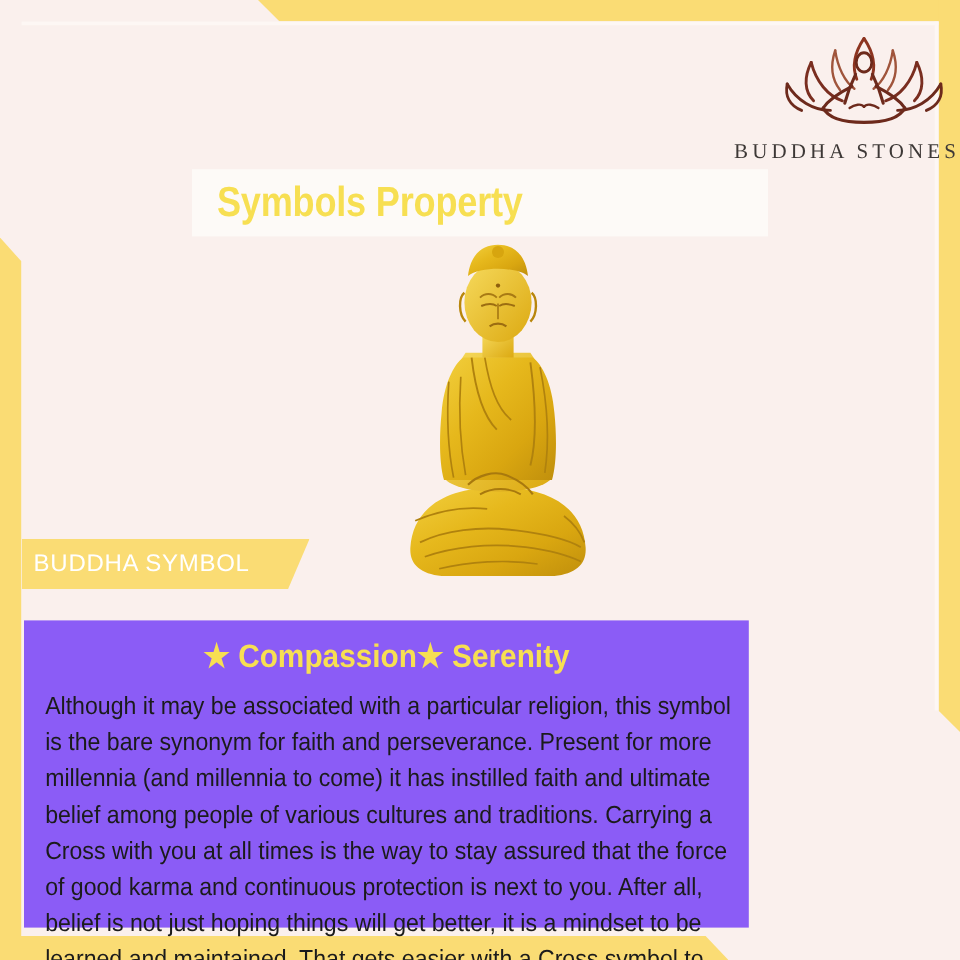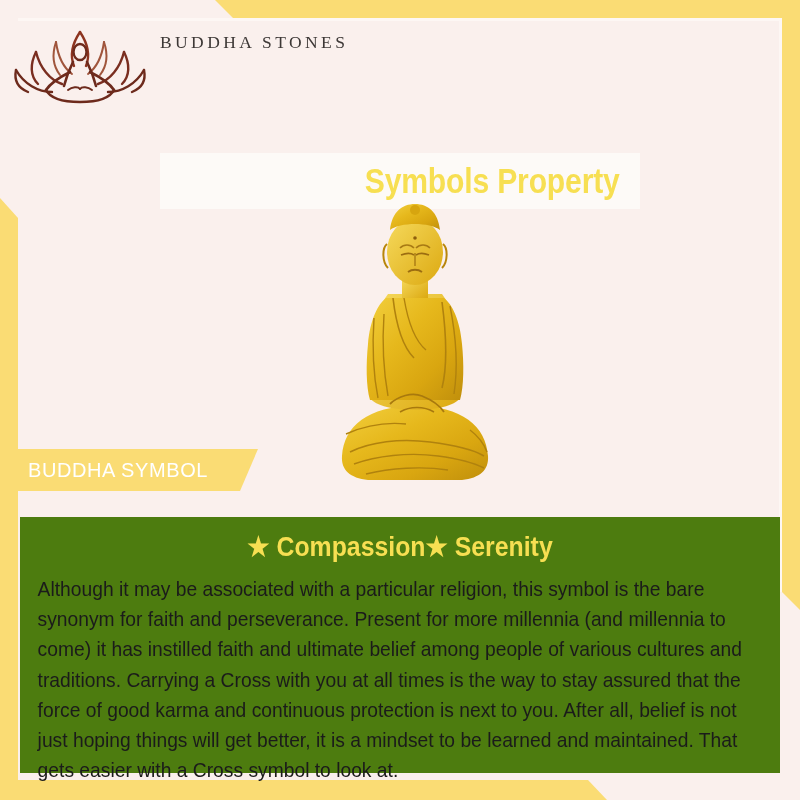--- a/index.html
+++ b/index.html
@@ -59,43 +59,42 @@
     background: #fdf7f4;
   }
   .inner-rule-top { left: 18px; top: 18px; width: 764px; height: 3px; }
   .inner-rule-right { right: 18px; top: 18px; width: 3px; height: 574px; }
 
   
   .logo-wrap {
     position: absolute;
     left: 0; right: 0; top: 26px;
     display: flex;
-    flex-direction: row;
-    align-items: flex-start;
+    flex-direction: column;
+    align-items: flex-end;
   }
   .logo-mark { width: 160px; height: 84px; display: block; }
   .logo-word {
     margin-top: 6px;
     font-family: "Liberation Serif", serif;
     font-size: 17.5px;
     letter-spacing: 3.4px;
     color: #3d3836;
     font-weight: 400;
   }
 
   
   .title-band {
     position: absolute;
     left: 160px; top: 141px;
     width: 480px; height: 56px;
     background: #fdfaf7;
     display: flex;
     align-items: center;
-    justify-content: flex-end;
-    margin-top: 12px;
+    justify-content: flex-start;
   }
   .title-text {
     font-family: "Liberation Sans Narrow", "Liberation Sans", sans-serif;
     font-size: 35px;
     font-weight: 700;
     color: #f7df52;
     letter-spacing: -0.2px;
     transform: scaleX(0.86);
     white-space: nowrap;
   }
@@ -124,22 +123,22 @@
     font-size: 20px;
     letter-spacing: 0.6px;
     font-weight: 400;
     white-space: nowrap;
   }
 
   
   .content-card {
     position: absolute;
     left: 20px; top: 517px;
-    width: 760px; height: 256px;
-    background: #4d7c0f;
+    width: 604px; height: 256px;
+    background: #8b5cf6;
     padding: 10px 12px 0 12px;
   }
 
   .headline {
     text-align: center;
     font-family: "Liberation Sans Narrow", "Liberation Sans", sans-serif;
     font-size: 27px;
     font-weight: 700;
     color: #f7df52;
     letter-spacing: 0px;

